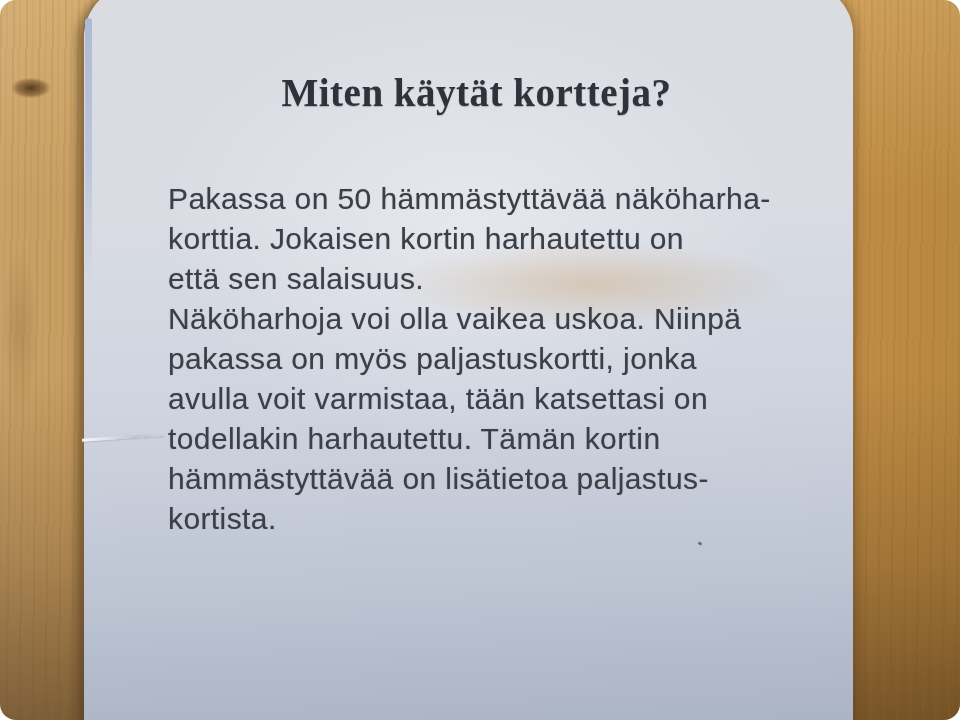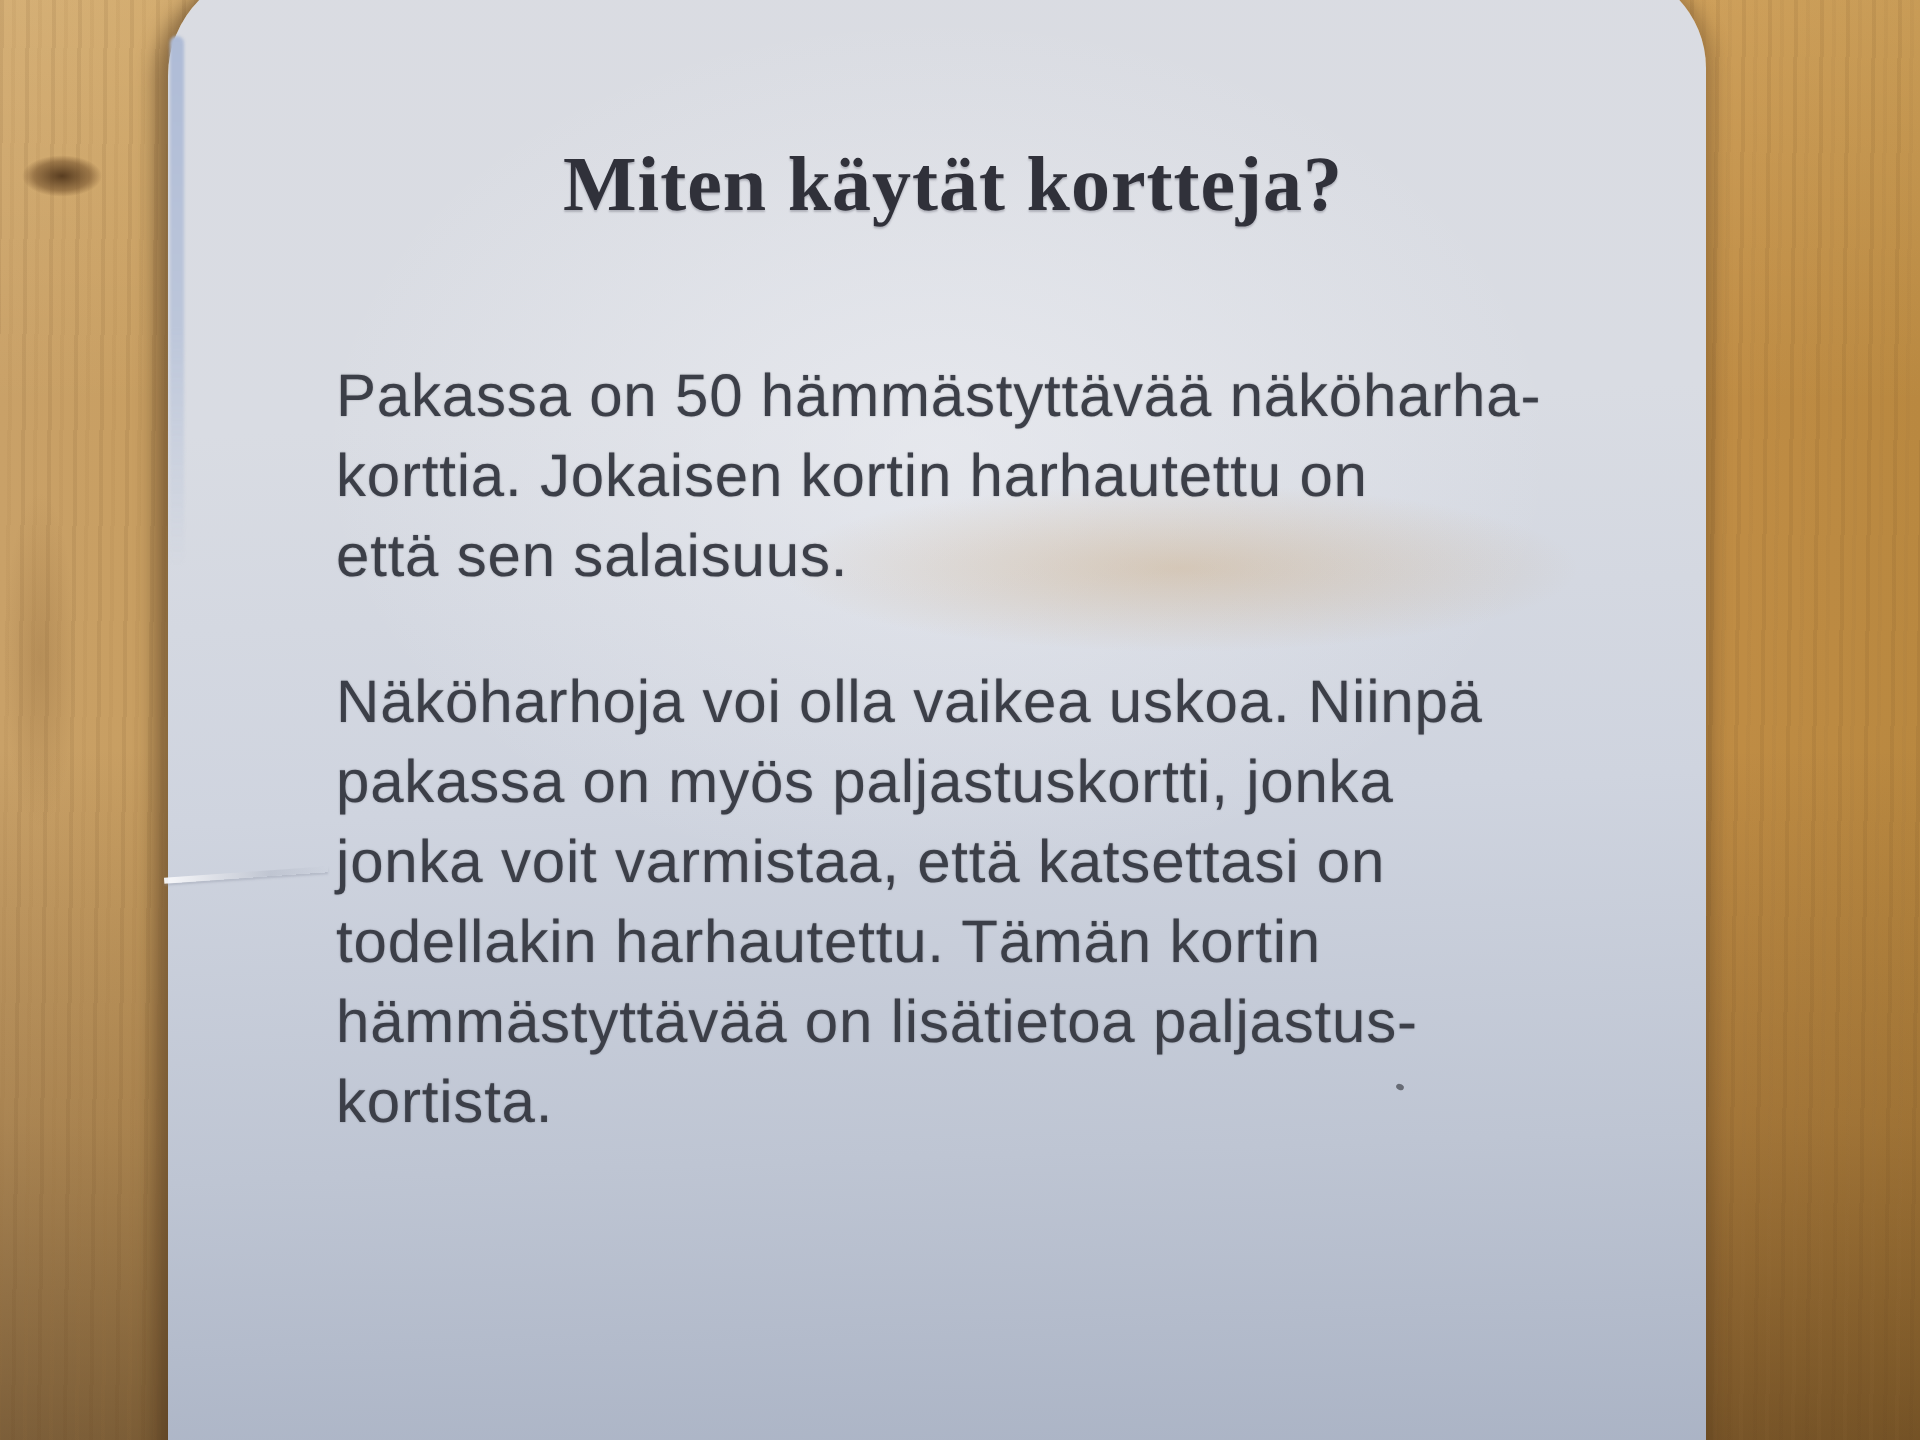--- a/index.html
+++ b/index.html
@@ -27,20 +27,21 @@
         rgba(152,112,62,0.09) 6px, rgba(152,112,62,0.09) 8px,
         rgba(0,0,0,0) 8px, rgba(0,0,0,0) 13px),
       
       linear-gradient(180deg,
         rgba(255,226,168,0.22) 0%, rgba(255,226,168,0.0) 28%,
         rgba(0,0,0,0) 52%,
         rgba(82,52,22,0.26) 78%, rgba(48,29,12,0.5) 100%),
       
       linear-gradient(90deg,
         #c9a168 0%, #c79c5c 14%, #c69756 50%, #c38f47 84%, #b98840 100%);
+    border-radius: 16px;
   }
 
   
   .card {
     position: absolute;
     left: 84px; top: -16px;
     width: 769px; height: 752px;
     border-radius: 54px 50px 0 0;
     background:
       radial-gradient(ellipse 430px 300px at 50% 32%,
@@ -111,21 +112,21 @@
     position: absolute;
     left: 84px; top: 195px;
     width: 660px;
     font-size: 30px;
     line-height: 40px;
     letter-spacing: 0.4px;
     color: #3c3f48;
     text-shadow: 0 0 1px rgba(60,63,72,0.4);
   }
   .para { margin: 0; }
-  .para + .para { margin-top: 33px; }
+  .para + .para { }
   .line { display: block; white-space: nowrap; }
 </style>
 </head>
 <body>
 
 <div class="scene">
 
   <div class="card">
     <div class="card-edge"></div>
     <div class="crease"></div>
@@ -136,21 +137,21 @@
 
     <div class="body-text">
       <p class="para">
         <span class="line">Pakassa on 50 hämmästyttävää näköharha-</span>
         <span class="line">korttia. Jokaisen kortin harhautettu on</span>
         <span class="line">että sen salaisuus.</span>
       </p>
       <p class="para">
         <span class="line">Näköharhoja voi olla vaikea uskoa. Niinpä</span>
         <span class="line">pakassa on myös paljastuskortti, jonka</span>
-        <span class="line">jonka voit varmistaa, että katsettasi on</span>
+        <span class="line">avulla voit varmistaa, tään katsettasi on</span>
         <span class="line">todellakin harhautettu. Tämän kortin</span>
         <span class="line">hämmästyttävää on lisätietoa paljastus-</span>
         <span class="line">kortista.</span>
       </p>
     </div>
   </div>
 
 </div>
 
 </body></html>

